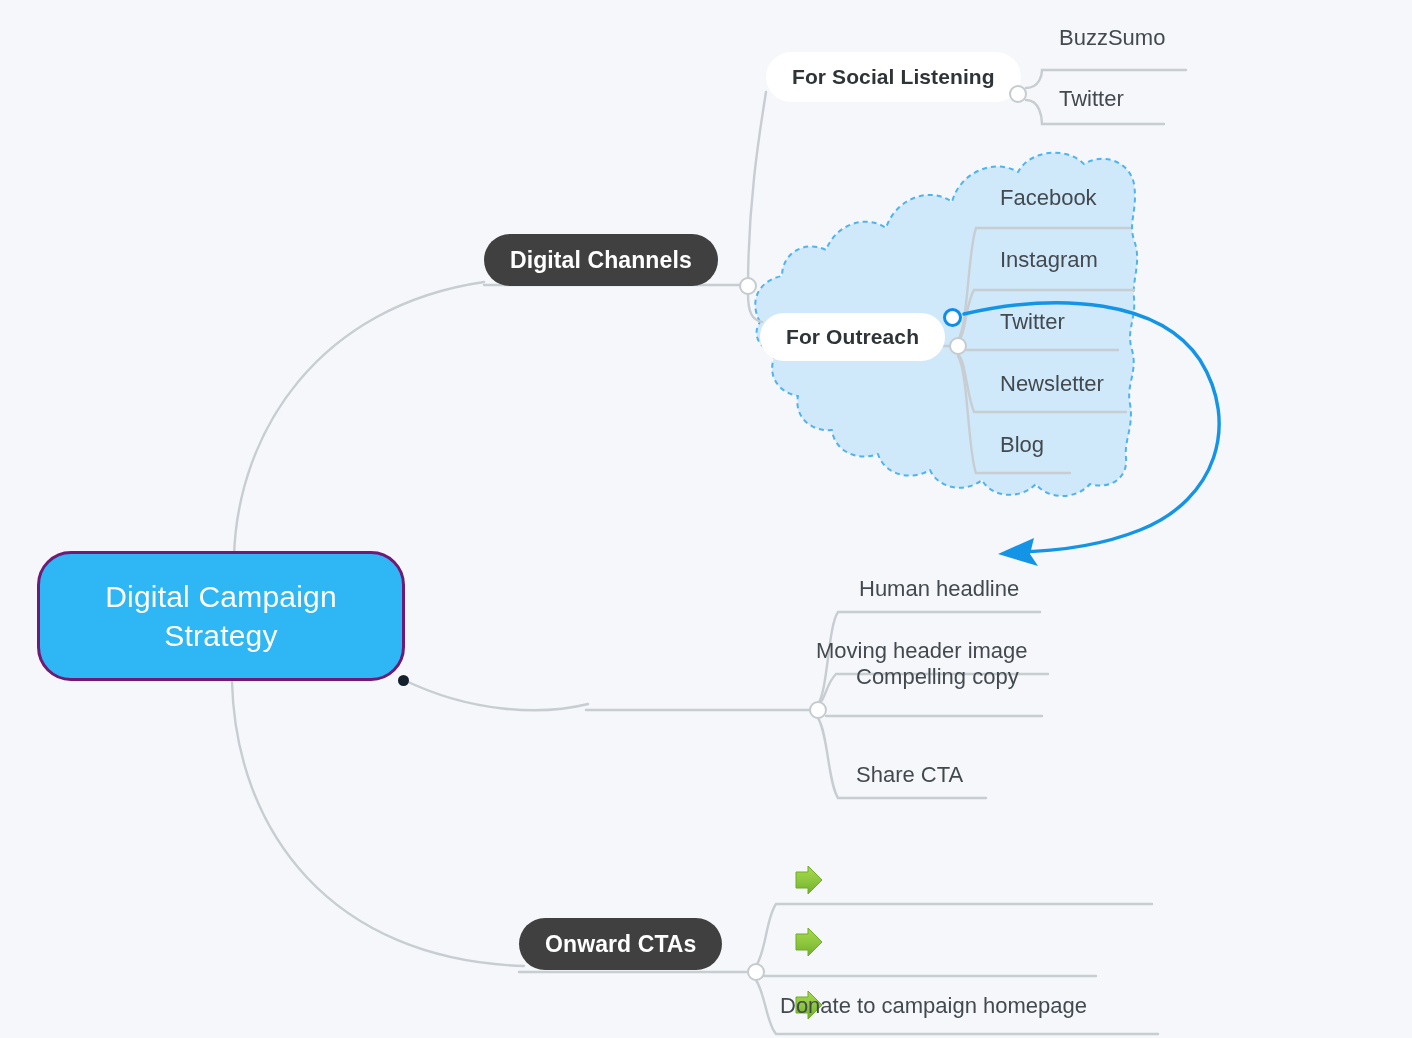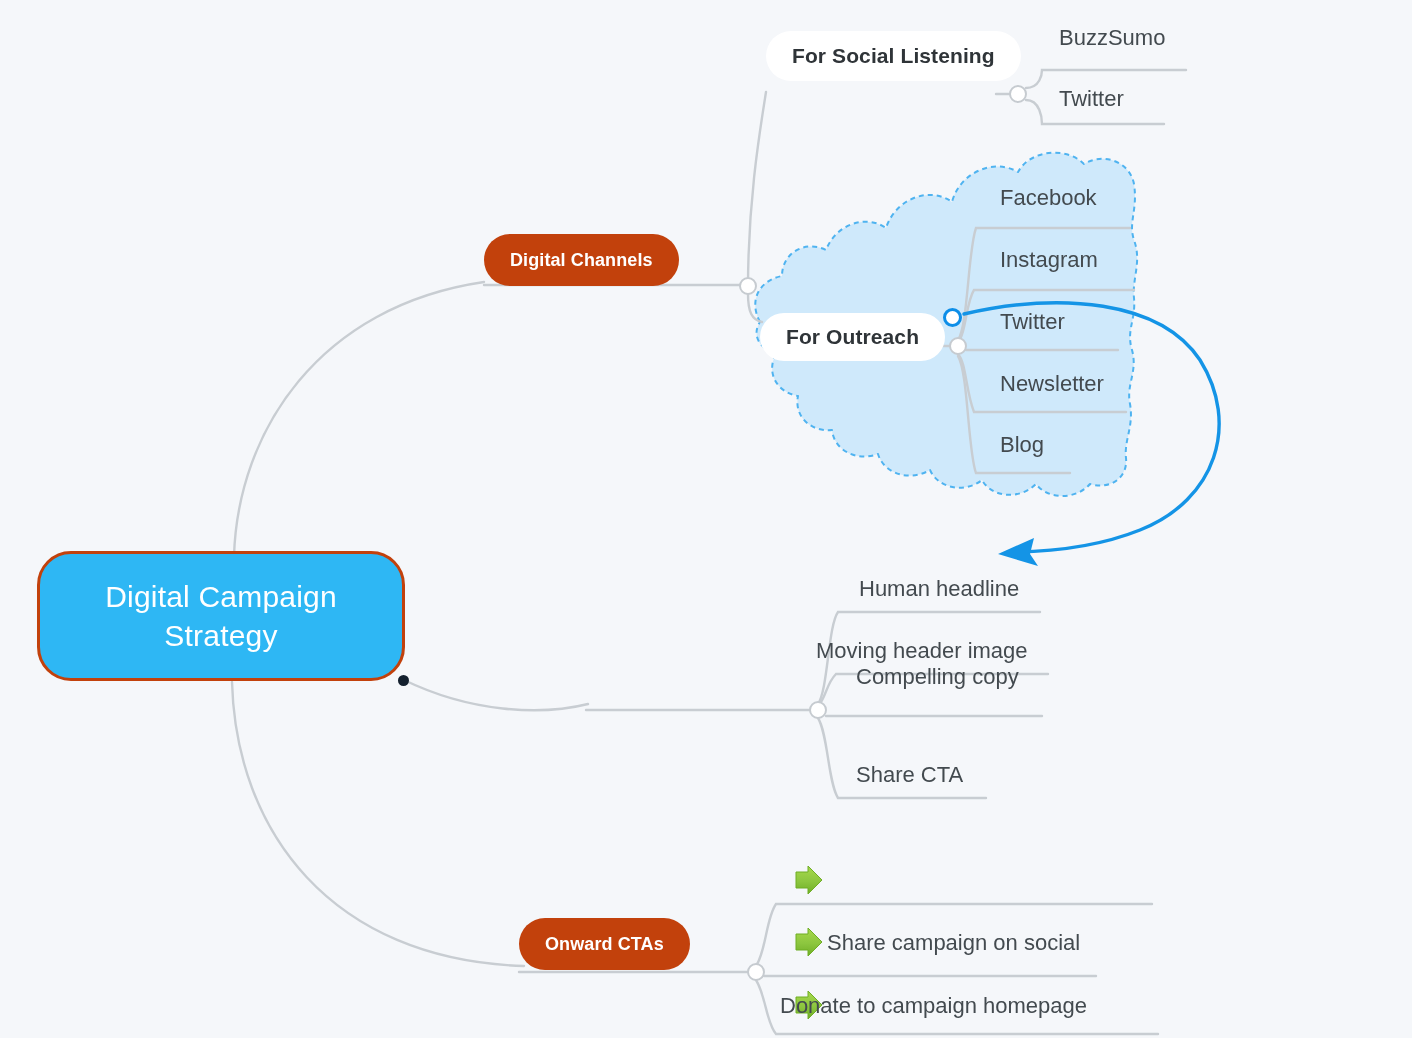--- a/index.html
+++ b/index.html
@@ -28,21 +28,21 @@
   }
 
   
   .root-node {
     position: absolute;
     left: 37px;
     top: 551px;
     width: 368px;
     height: 130px;
     background: #2eb7f4;
-    border: 3px solid #c2410c;
+    border: 3px solid #701a75;
     border-radius: 34px;
     box-sizing: border-box;
     display: flex;
     align-items: center;
     justify-content: center;
     text-align: center;
     color: #ffffff;
     font-size: 30px;
     line-height: 1.3;
     letter-spacing: 0.2px;
@@ -70,38 +70,38 @@
     display: flex;
     align-items: center;
     justify-content: center;
     border-radius: 999px;
     font-weight: bold;
     white-space: nowrap;
     box-sizing: border-box;
     z-index: 5;
   }
   .pill-pink {
-    background: #c2410c;
+    background: #404040;
     color: #ffffff;
-    font-size: 18px;
+    font-size: 23px;
     letter-spacing: 0.1px;
     padding: 4px 26px;
   }
   .pill-white {
     background: #ffffff;
     color: #2f3438;
     font-size: 21px;
     letter-spacing: 0.1px;
     padding: 0 26px;
   }
 
   #pill-digital-channels { left: 484px; top: 234px; height: 52px; }
   #pill-landing-page     { left: 586px; top: 656px; height: 52px; }
   #pill-onward-ctas      { left: 519px; top: 918px; height: 52px; }
-  #pill-social-listening { left: 766px; top: 31px;  height: 50px; }
+  #pill-social-listening { left: 766px; top: 52px;  height: 50px; }
   #pill-for-outreach     { left: 760px; top: 297px; height: 48px; margin-top: 16px; }
 
   
   .leaf {
     position: absolute;
     font-size: 22px;
     color: #434a4f;
     white-space: nowrap;
     z-index: 4;
   }
@@ -279,20 +279,17 @@
   <div class="leaf" style="left:816px; top:638px;">
     <span>Moving header image</span>
   </div>
   <div class="leaf" style="left:856px; top:664px;">
     <span>Compelling copy</span>
   </div>
   <div class="leaf" style="left:856px; top:762px;">
     <span>Share CTA</span>
   </div>
 
-  <div class="leaf" style="left:827px; top:930px;">
-    <span>Share campaign on social</span>
-  </div>
   <div class="leaf" style="left:780px; top:993px;">
     <span>Donate to campaign homepage</span>
   </div>
 
 </div>
 
 </body></html>

